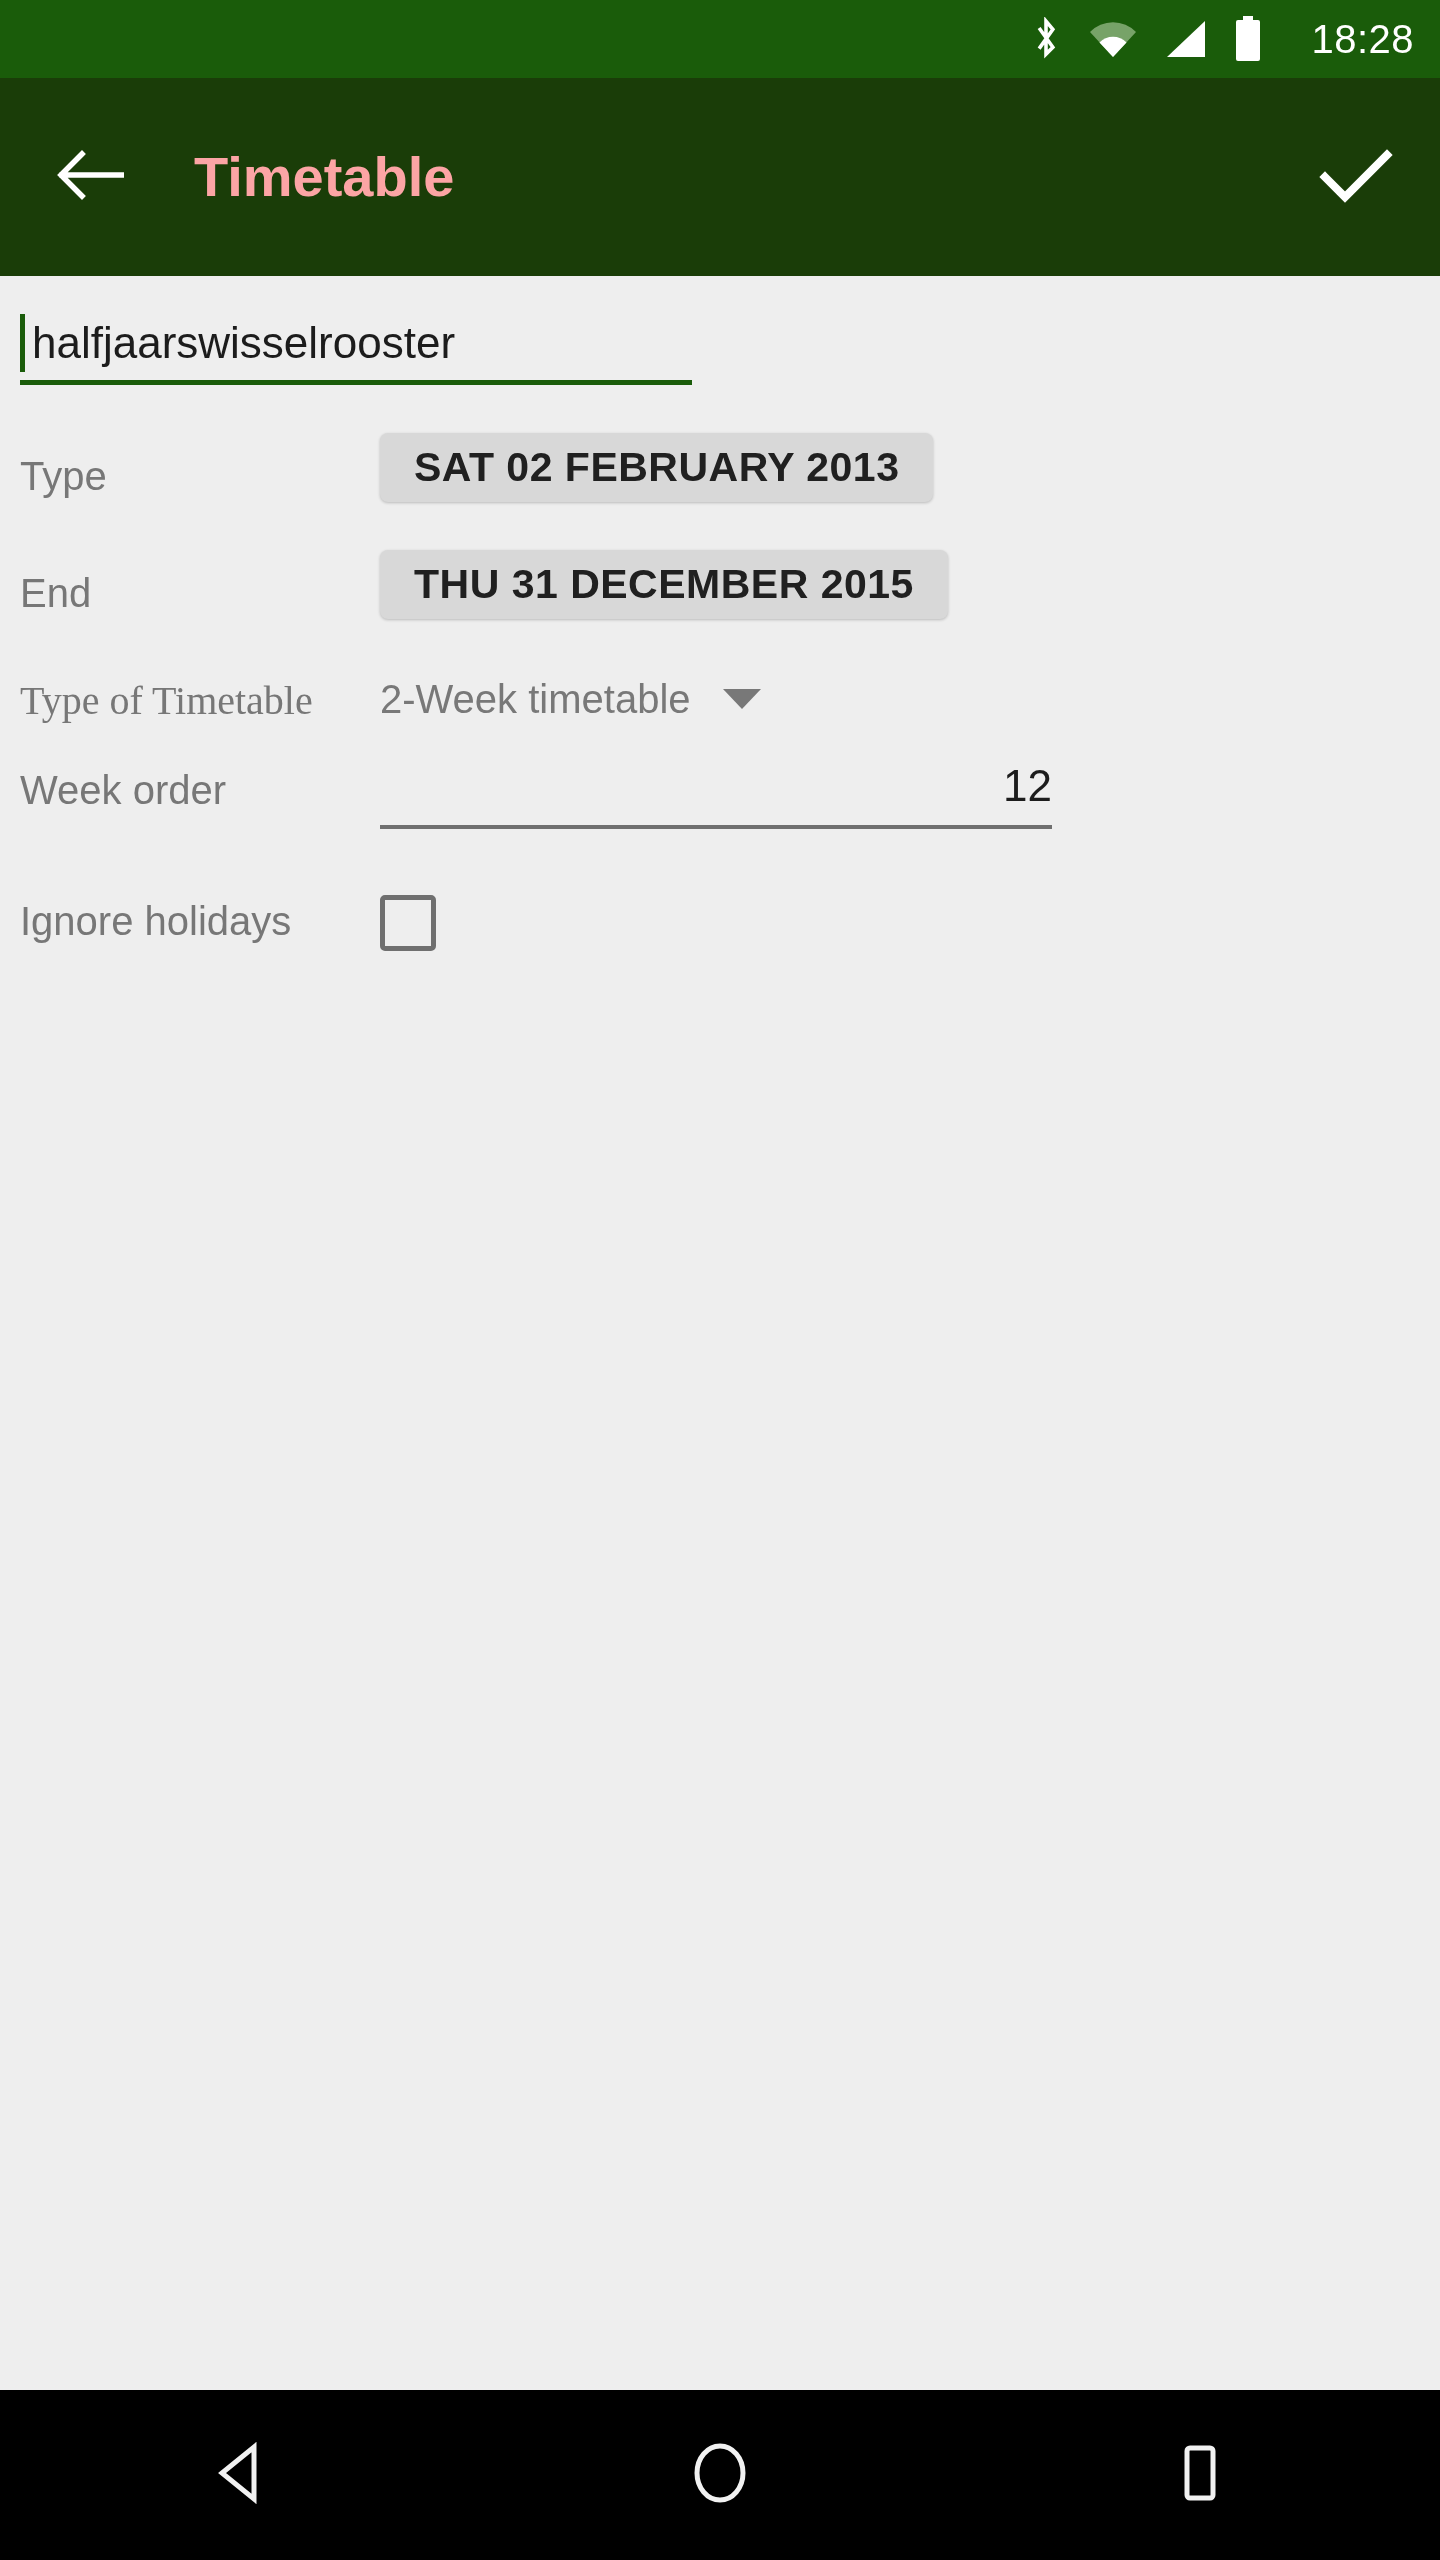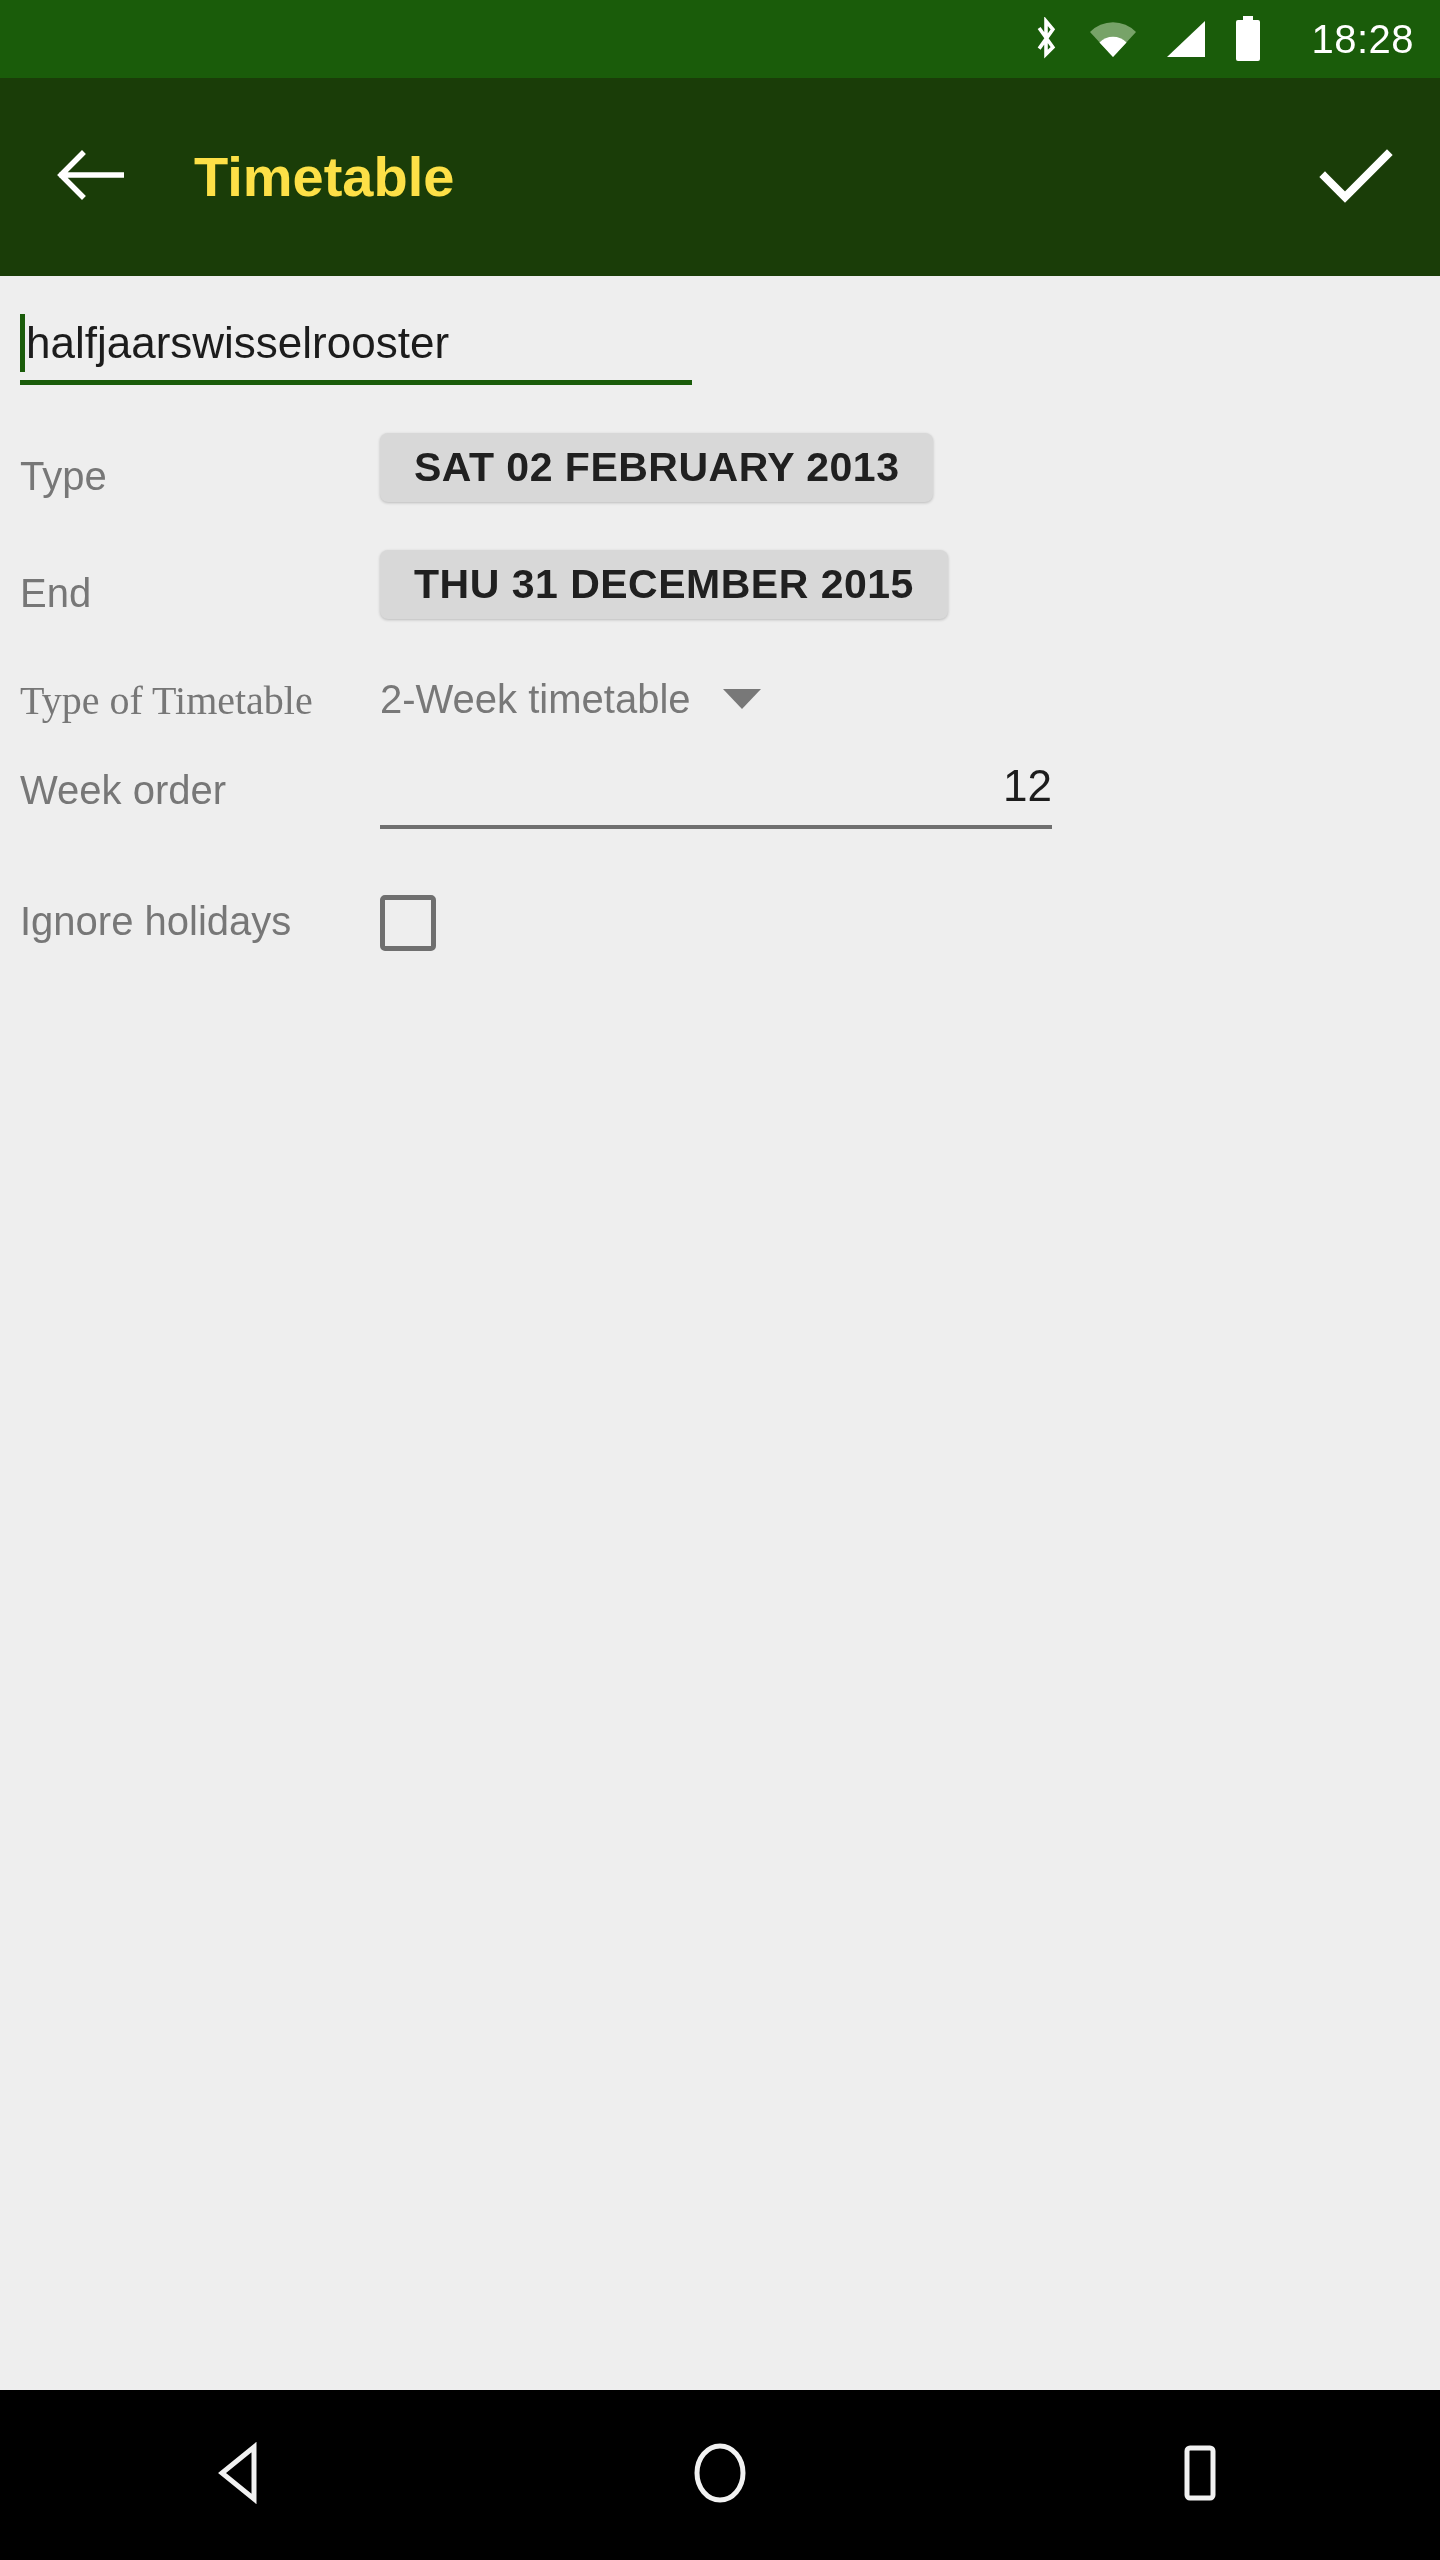--- a/index.html
+++ b/index.html
@@ -65,21 +65,21 @@
   .back-btn {
     width: 84px;
     height: 84px;
     display: flex;
     align-items: center;
     justify-content: center;
     cursor: pointer;
     flex: 0 0 auto;
   }
   .app-title {
-    color: #fde047;
+    color: #fca5a5;
     font-size: 56px;
     font-weight: bold;
     margin-left: 62px;
     line-height: 1;
     white-space: nowrap;
   }
   .app-bar-spacer { flex: 1 1 auto; }
   .check-btn {
     width: 92px;
     height: 92px;
@@ -135,21 +135,21 @@
     width: 5px;
     height: 58px;
     background: #1a5c0a;
     flex: 0 0 auto;
   }
   .edit-value {
     font-size: 44px;
     color: #1c1c1c;
     line-height: 58px;
     white-space: nowrap;
-    margin-left: 1px;
+    margin-left: 7px;
   }
 
   
   .row-begin { padding-top: 48px; }
   .row-begin .row-label { padding-top: 18px; }
   .row-end { padding-top: 48px; }
   .row-end .row-label { padding-top: 18px; }
   .date-btn {
     background: #d8d8d8;
     border: none;

